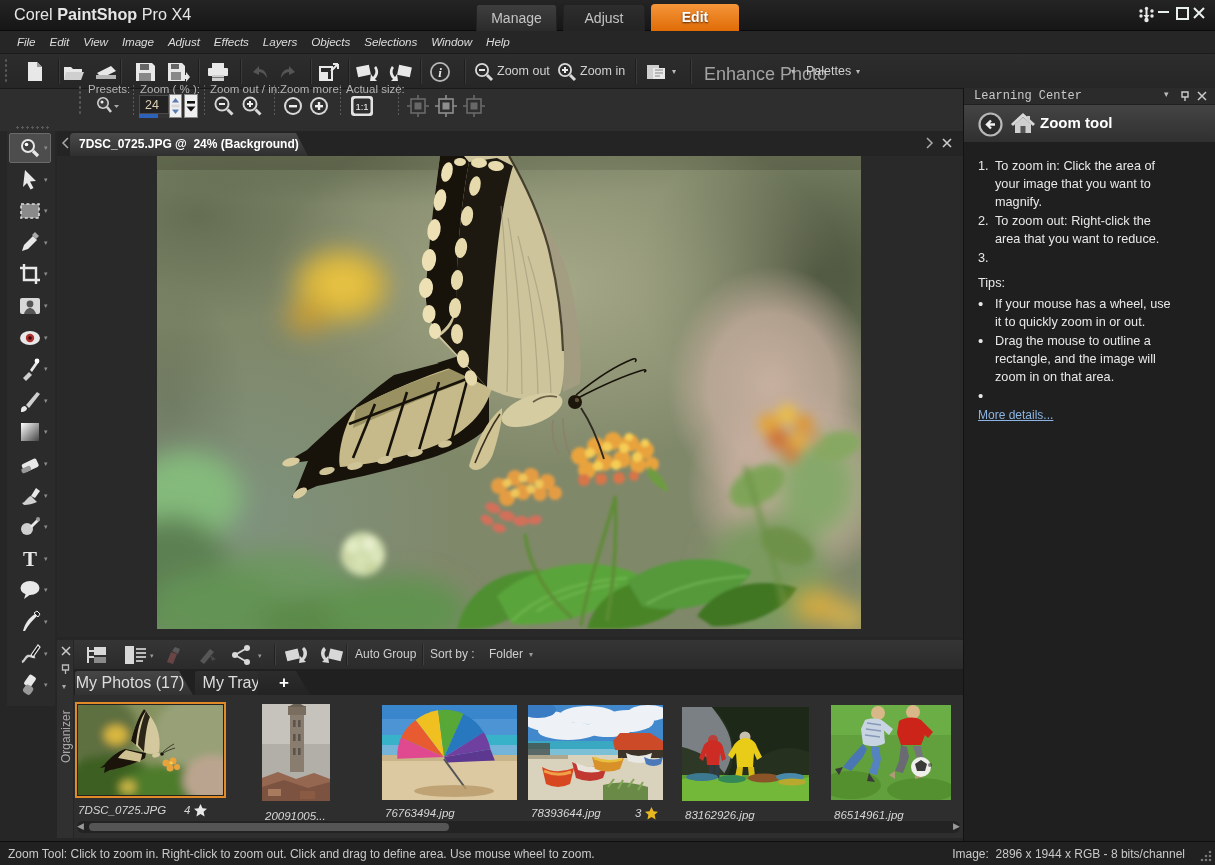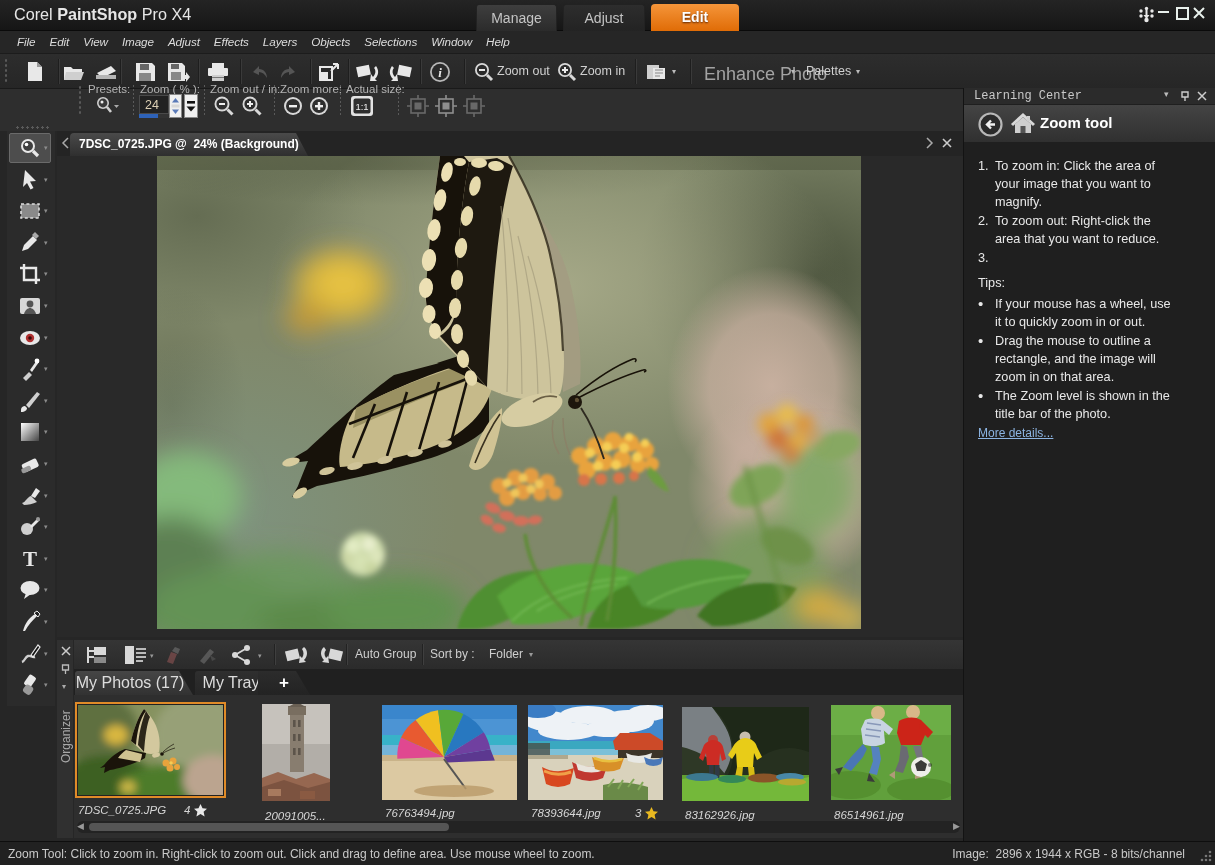--- a/index.html
+++ b/index.html
@@ -668,21 +668,20 @@
       <div class="lcitem">
           <span class="ln" style="font-size:15px;">•</span>
           <span class="lt">If your mouse has a wheel, use<br>it to quickly zoom in or out.</span>
         </div>
       <div class="lcitem">
           <span class="ln" style="font-size:15px;">•</span>
           <span class="lt">Drag the mouse to outline a<br>rectangle, and the image will<br>zoom in on that area.</span>
         </div>
       <div class="lcitem">
           <span class="ln" style="font-size:15px;">•</span>
-          <span class="lt">The Zoom level is shown in the<br>title bar of the photo.</span>
         </div>
       <div style="margin-top:1px;"><a class="more" style="text-decoration:underline;">More details...</a></div>
     </div>
   </div>
 
   <div id="orgstrip" class="abs">
     <svg style="position:absolute;left:4px;top:6px;" width="10" height="10" viewBox="0 0 10 10">
         <path d="M1 1l8 8M9 1l-8 8" stroke="#ccc" stroke-width="1.5"></path>
       </svg>
     <svg style="position:absolute;left:4px;top:24px;" width="9" height="11" viewBox="0 0 9 11">

